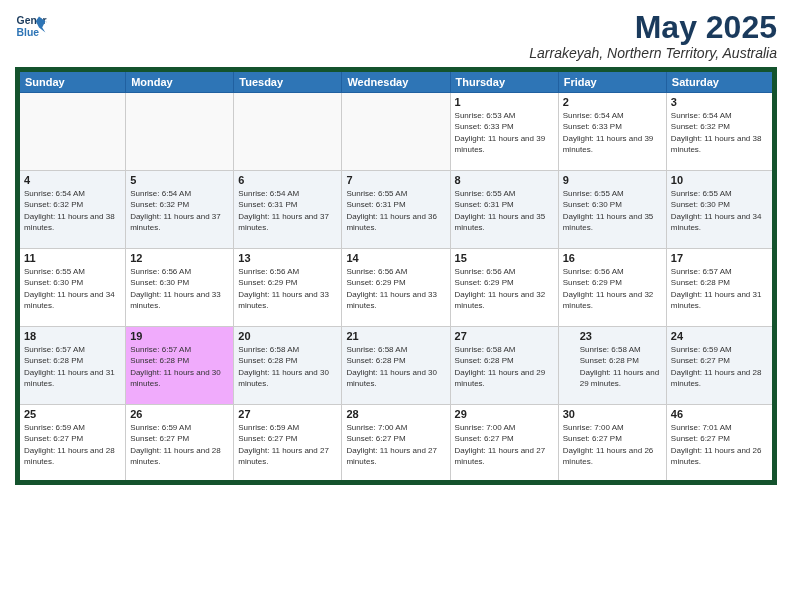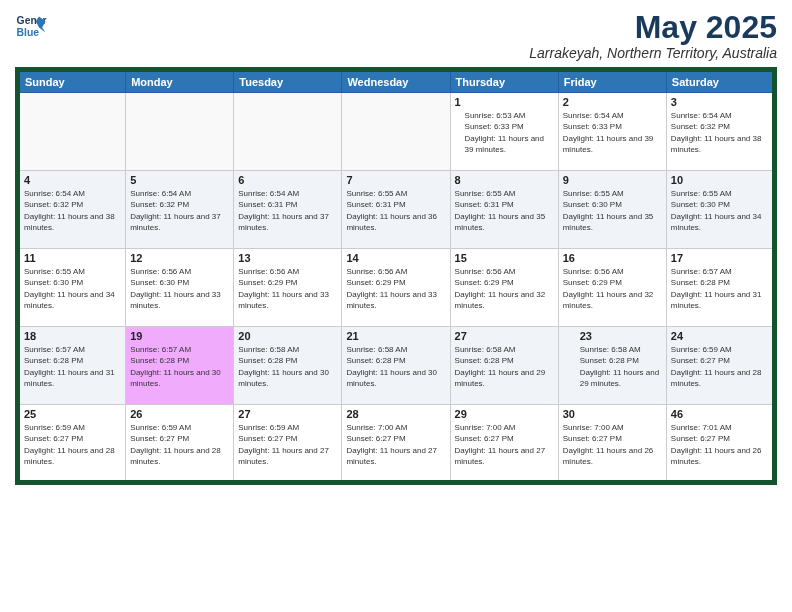--- a/index.html
+++ b/index.html
@@ -123,21 +123,21 @@
         </tr>
     </thead>
     <tbody id="calendar-body">
     <tr>
           <td class="empty"></td>
           <td class="empty"></td>
           <td class="empty"></td>
           <td class="empty"></td>
           <td>
             <span class="day-num">1</span>
-            <div class="day-info" style="white-space: pre-line; margin-left: 10px;">Sunrise: 6:53 AM
+            <div class="day-info" style="white-space: pre-line;">Sunrise: 6:53 AM
 Sunset: 6:33 PM
 Daylight: 11 hours and 39 minutes.</div>
           </td>
           <td>
             <span class="day-num">2</span>
             <div class="day-info" style="white-space: pre-line;">Sunrise: 6:54 AM
 Sunset: 6:33 PM
 Daylight: 11 hours and 39 minutes.</div>
           </td>
           <td>

